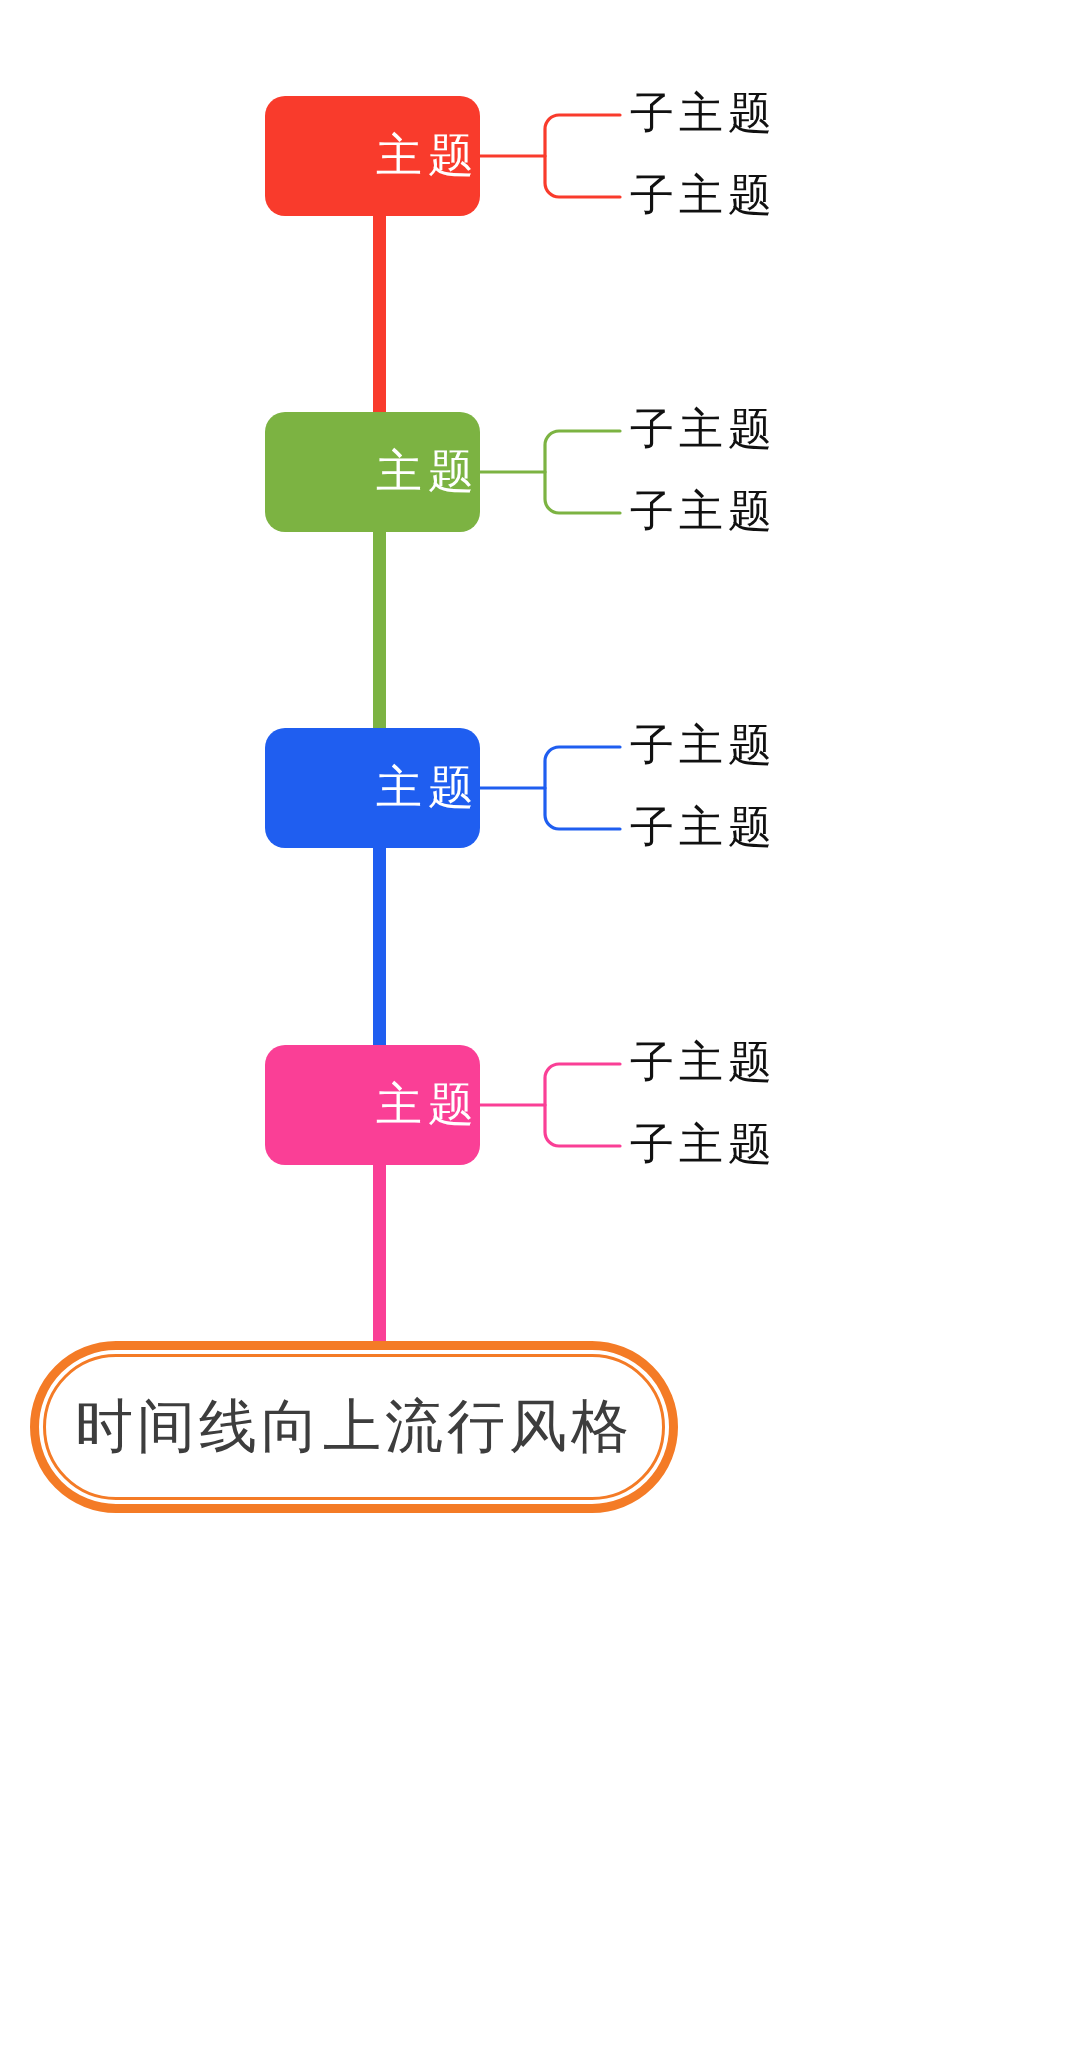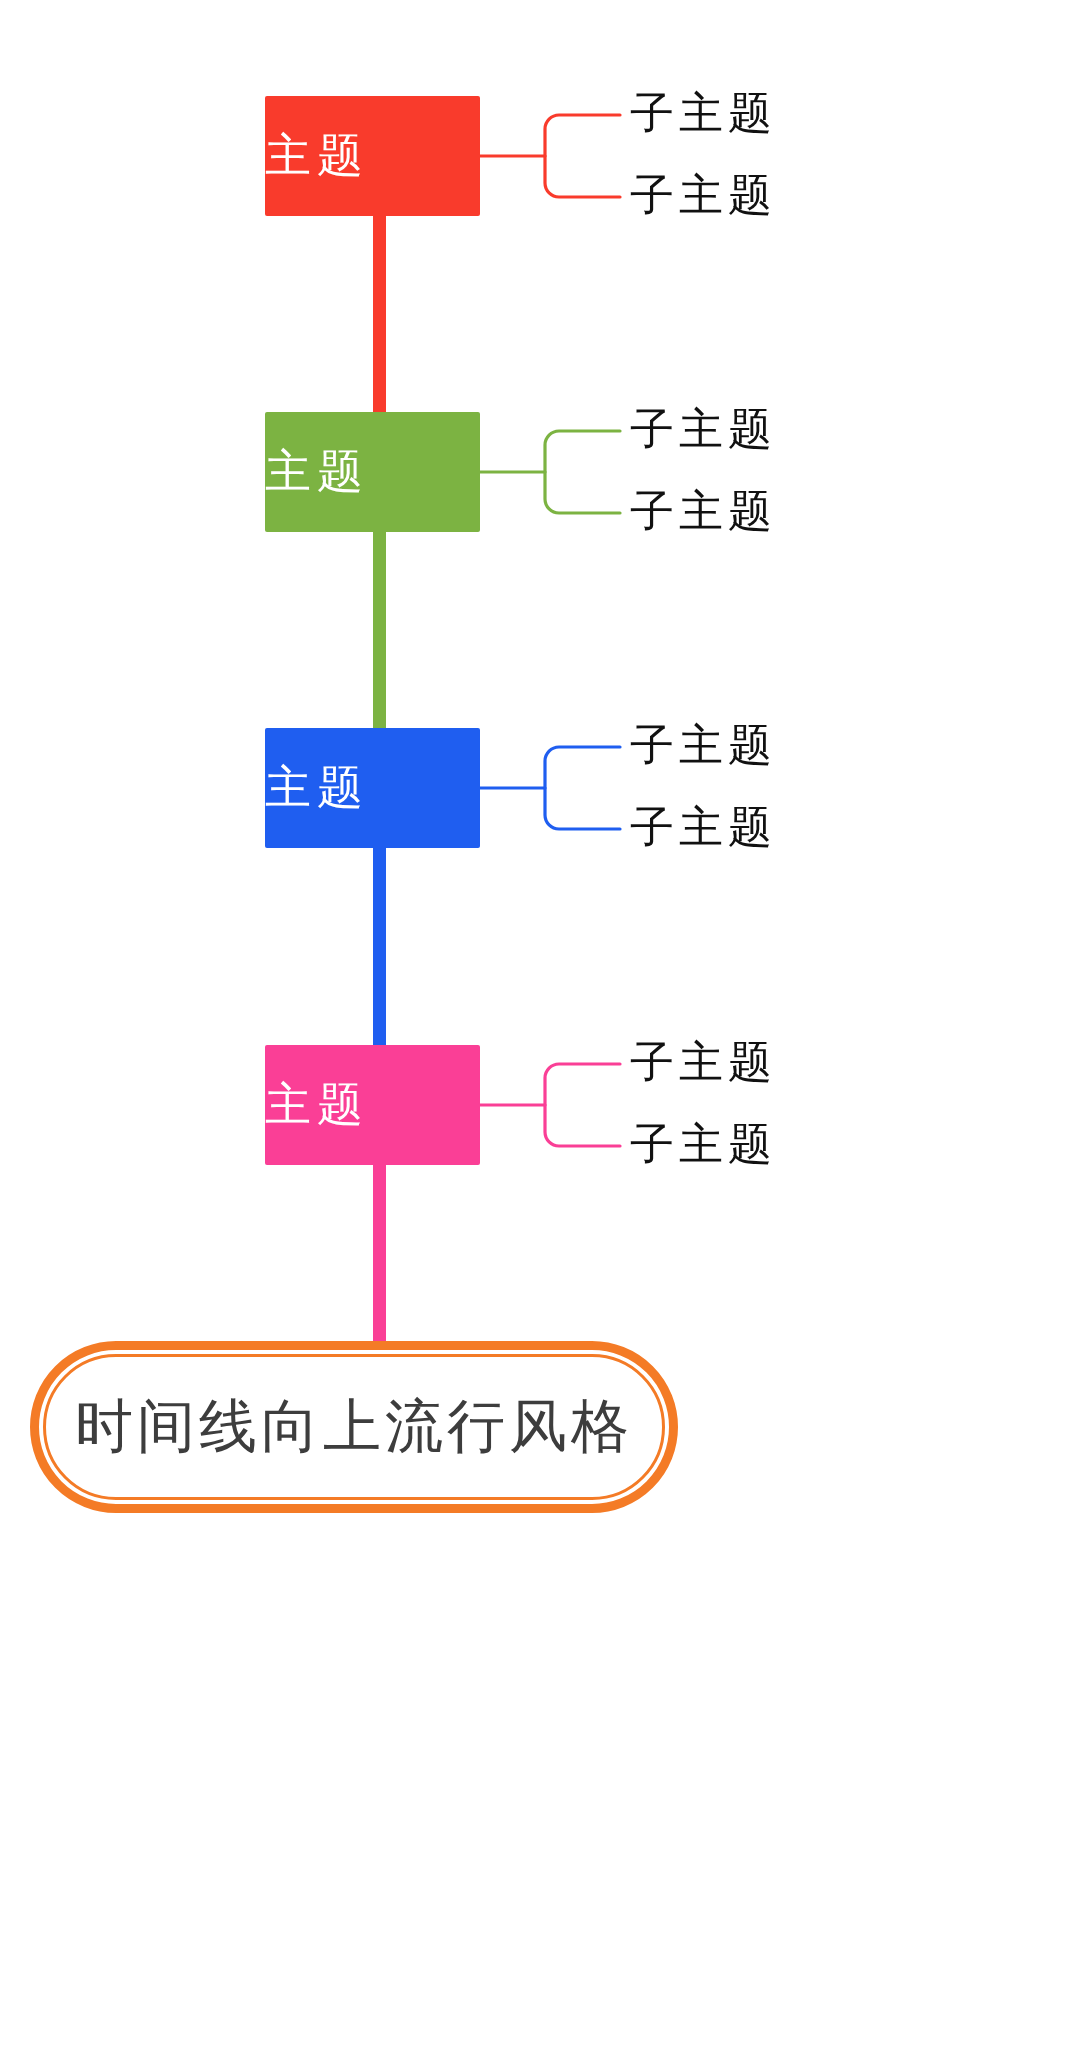--- a/index.html
+++ b/index.html
@@ -1,21 +1,21 @@
 <!DOCTYPE html>
 <html><head>
 <meta charset="utf-8">
 <style>
   html,body{margin:0;padding:0;background:#ffffff;}
   body{width:1075px;height:2053px;overflow:hidden;
        font-family:"Liberation Sans","DejaVu Sans",sans-serif;}
   #stage{position:relative;width:1075px;height:2053px;background:#fff;}
   #wires{position:absolute;inset:0;width:1075px;height:2053px;}
-  .node{position:absolute;border-radius:2px;display:flex;
-        align-items:center;justify-content:flex-start;
+  .node{position:absolute;border-radius:20px;display:flex;
+        align-items:center;justify-content:flex-end;
         color:#ffffff;font-size:46px;letter-spacing:6px;
         font-family:"DejaVu Sans","Liberation Sans",sans-serif;}
   .sub{position:absolute;color:#111111;font-size:44px;letter-spacing:5px;
        white-space:nowrap;font-family:"DejaVu Sans","Liberation Sans",sans-serif;
        line-height:1;}
   #root-node{position:absolute;display:flex;align-items:center;
              justify-content:center;box-sizing:border-box;}
   #root-outer{position:absolute;inset:0;border-style:solid;box-sizing:border-box;}
   #root-inner{position:absolute;border-style:solid;box-sizing:border-box;}
   #root-label{position:relative;z-index:2;font-size:58px;letter-spacing:4px;

